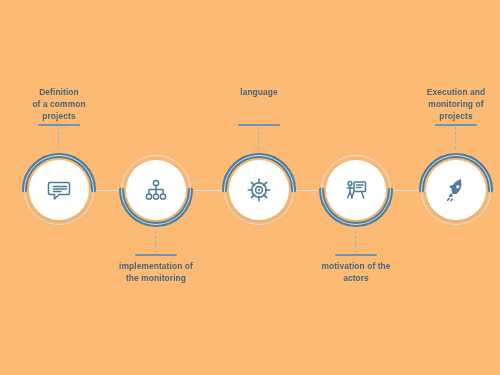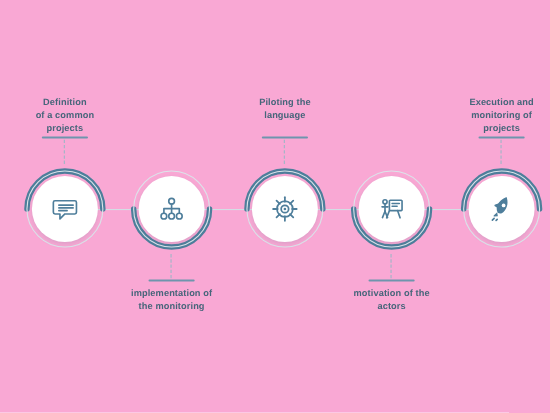--- a/index.html
+++ b/index.html
@@ -11,21 +11,21 @@
     height: 375px;
     background: #ffffff;
     font-family: "Liberation Sans", sans-serif;
     overflow: hidden;
   }
 
   .infographic {
     position: relative;
     width: 500px;
     height: 375px;
-    background: #f9a8d4;
+    background: #fdba74;
   }
 
   
   .connector-line {
     position: absolute;
     left: 30px;
     right: 30px;
     top: 190px;
     height: 1px;
     background: #d3dee5;
@@ -200,21 +200,20 @@
     <div class="stem"></div>
     <div class="bar"></div>
     <div class="label">
       <div>implementation of</div>
       <div>the monitoring</div>
     </div>
   </div>
 
   <div class="step top" style="left:209px;">
     <div class="label label-top">
-      <div>Piloting the</div>
       <div>language</div>
     </div>
     <div class="bar"></div>
     <div class="stem"></div>
     <div class="node-circle">
       <div class="arc-ring">
         <svg viewBox="0 0 82 82">
           <path d="M 6.5 41 A 34.5 34.5 0 0 1 75.5 41" fill="none" stroke="#4e7e9b" stroke-width="5" stroke-linecap="round"></path>
         </svg>
       </div>

